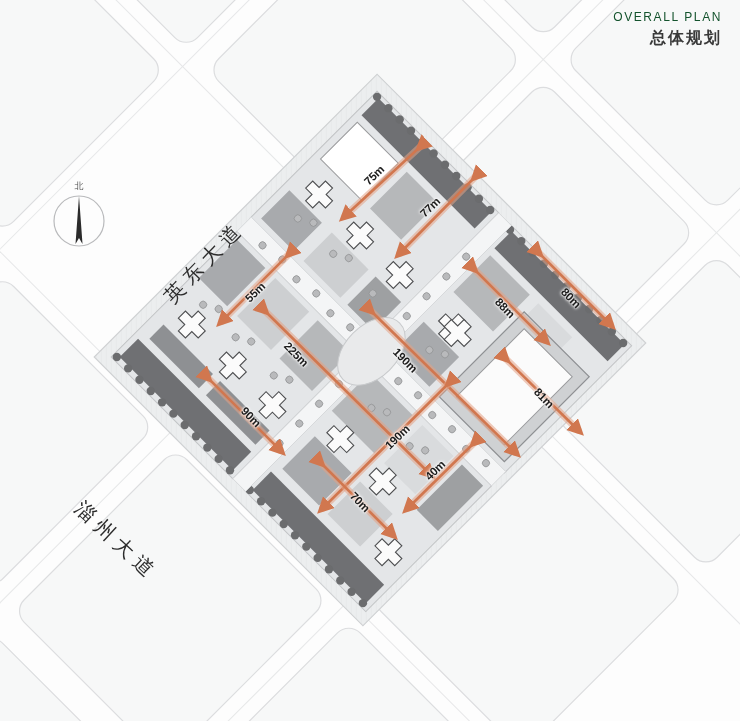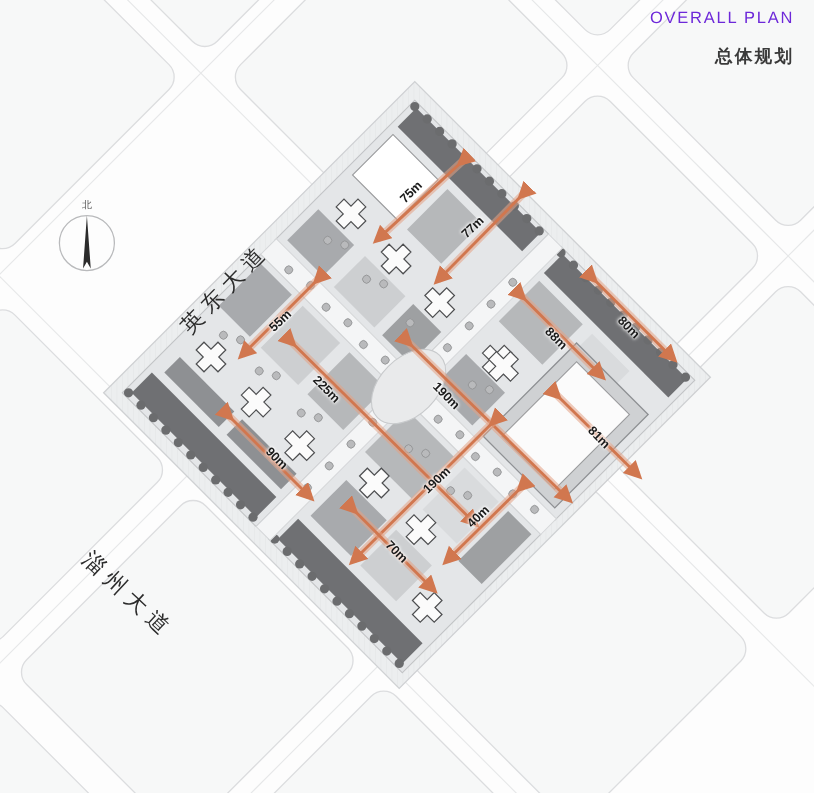--- a/index.html
+++ b/index.html
@@ -1,23 +1,23 @@
 <!DOCTYPE html>
 <html><head>
 <meta charset="utf-8">
 <style>
   html,body{margin:0;padding:0;background:#ffffff;}
   body{width:740px;height:721px;overflow:hidden;
        font-family:"Liberation Sans","DejaVu Sans",sans-serif;}
   #stage{position:relative;width:740px;height:721px;background:#fdfdfd;overflow:hidden;}
   #plan{position:absolute;left:0;top:0;width:740px;height:721px;}
   #titleBlock{position:absolute;right:18px;top:8px;text-align:right;z-index:30;}
-  #titleBlock .en{font-size:15px;letter-spacing:1.6px;color:#6d28d9;line-height:18px;}
+  #titleBlock .en{font-size:12px;letter-spacing:1.6px;color:#14532d;line-height:18px;}
   #titleBlock .cn{font-size:16px;font-weight:bold;letter-spacing:2px;color:#3a3a3a;
-                  line-height:22px;margin-top:14px;
+                  line-height:22px;margin-top:1px;
                   font-family:"DejaVu Sans","Liberation Sans",sans-serif;}
   .dimlabel{position:absolute;font-size:11.5px;font-weight:bold;color:#1b1b1b;
             white-space:nowrap;z-index:25;transform-origin:0 50%;
             letter-spacing:-0.1px;text-shadow:0 0 2px #fff,0 0 3px #fff,0 0 4px #fff;}
   .streetlabel{position:absolute;font-size:20px;color:#2c2c2c;white-space:nowrap;
                z-index:20;transform-origin:0 50%;
                font-family:"DejaVu Sans","Liberation Sans",sans-serif;}
   #compass{position:absolute;left:48px;top:166px;width:62px;height:88px;z-index:22;}
 </style>
 </head>

